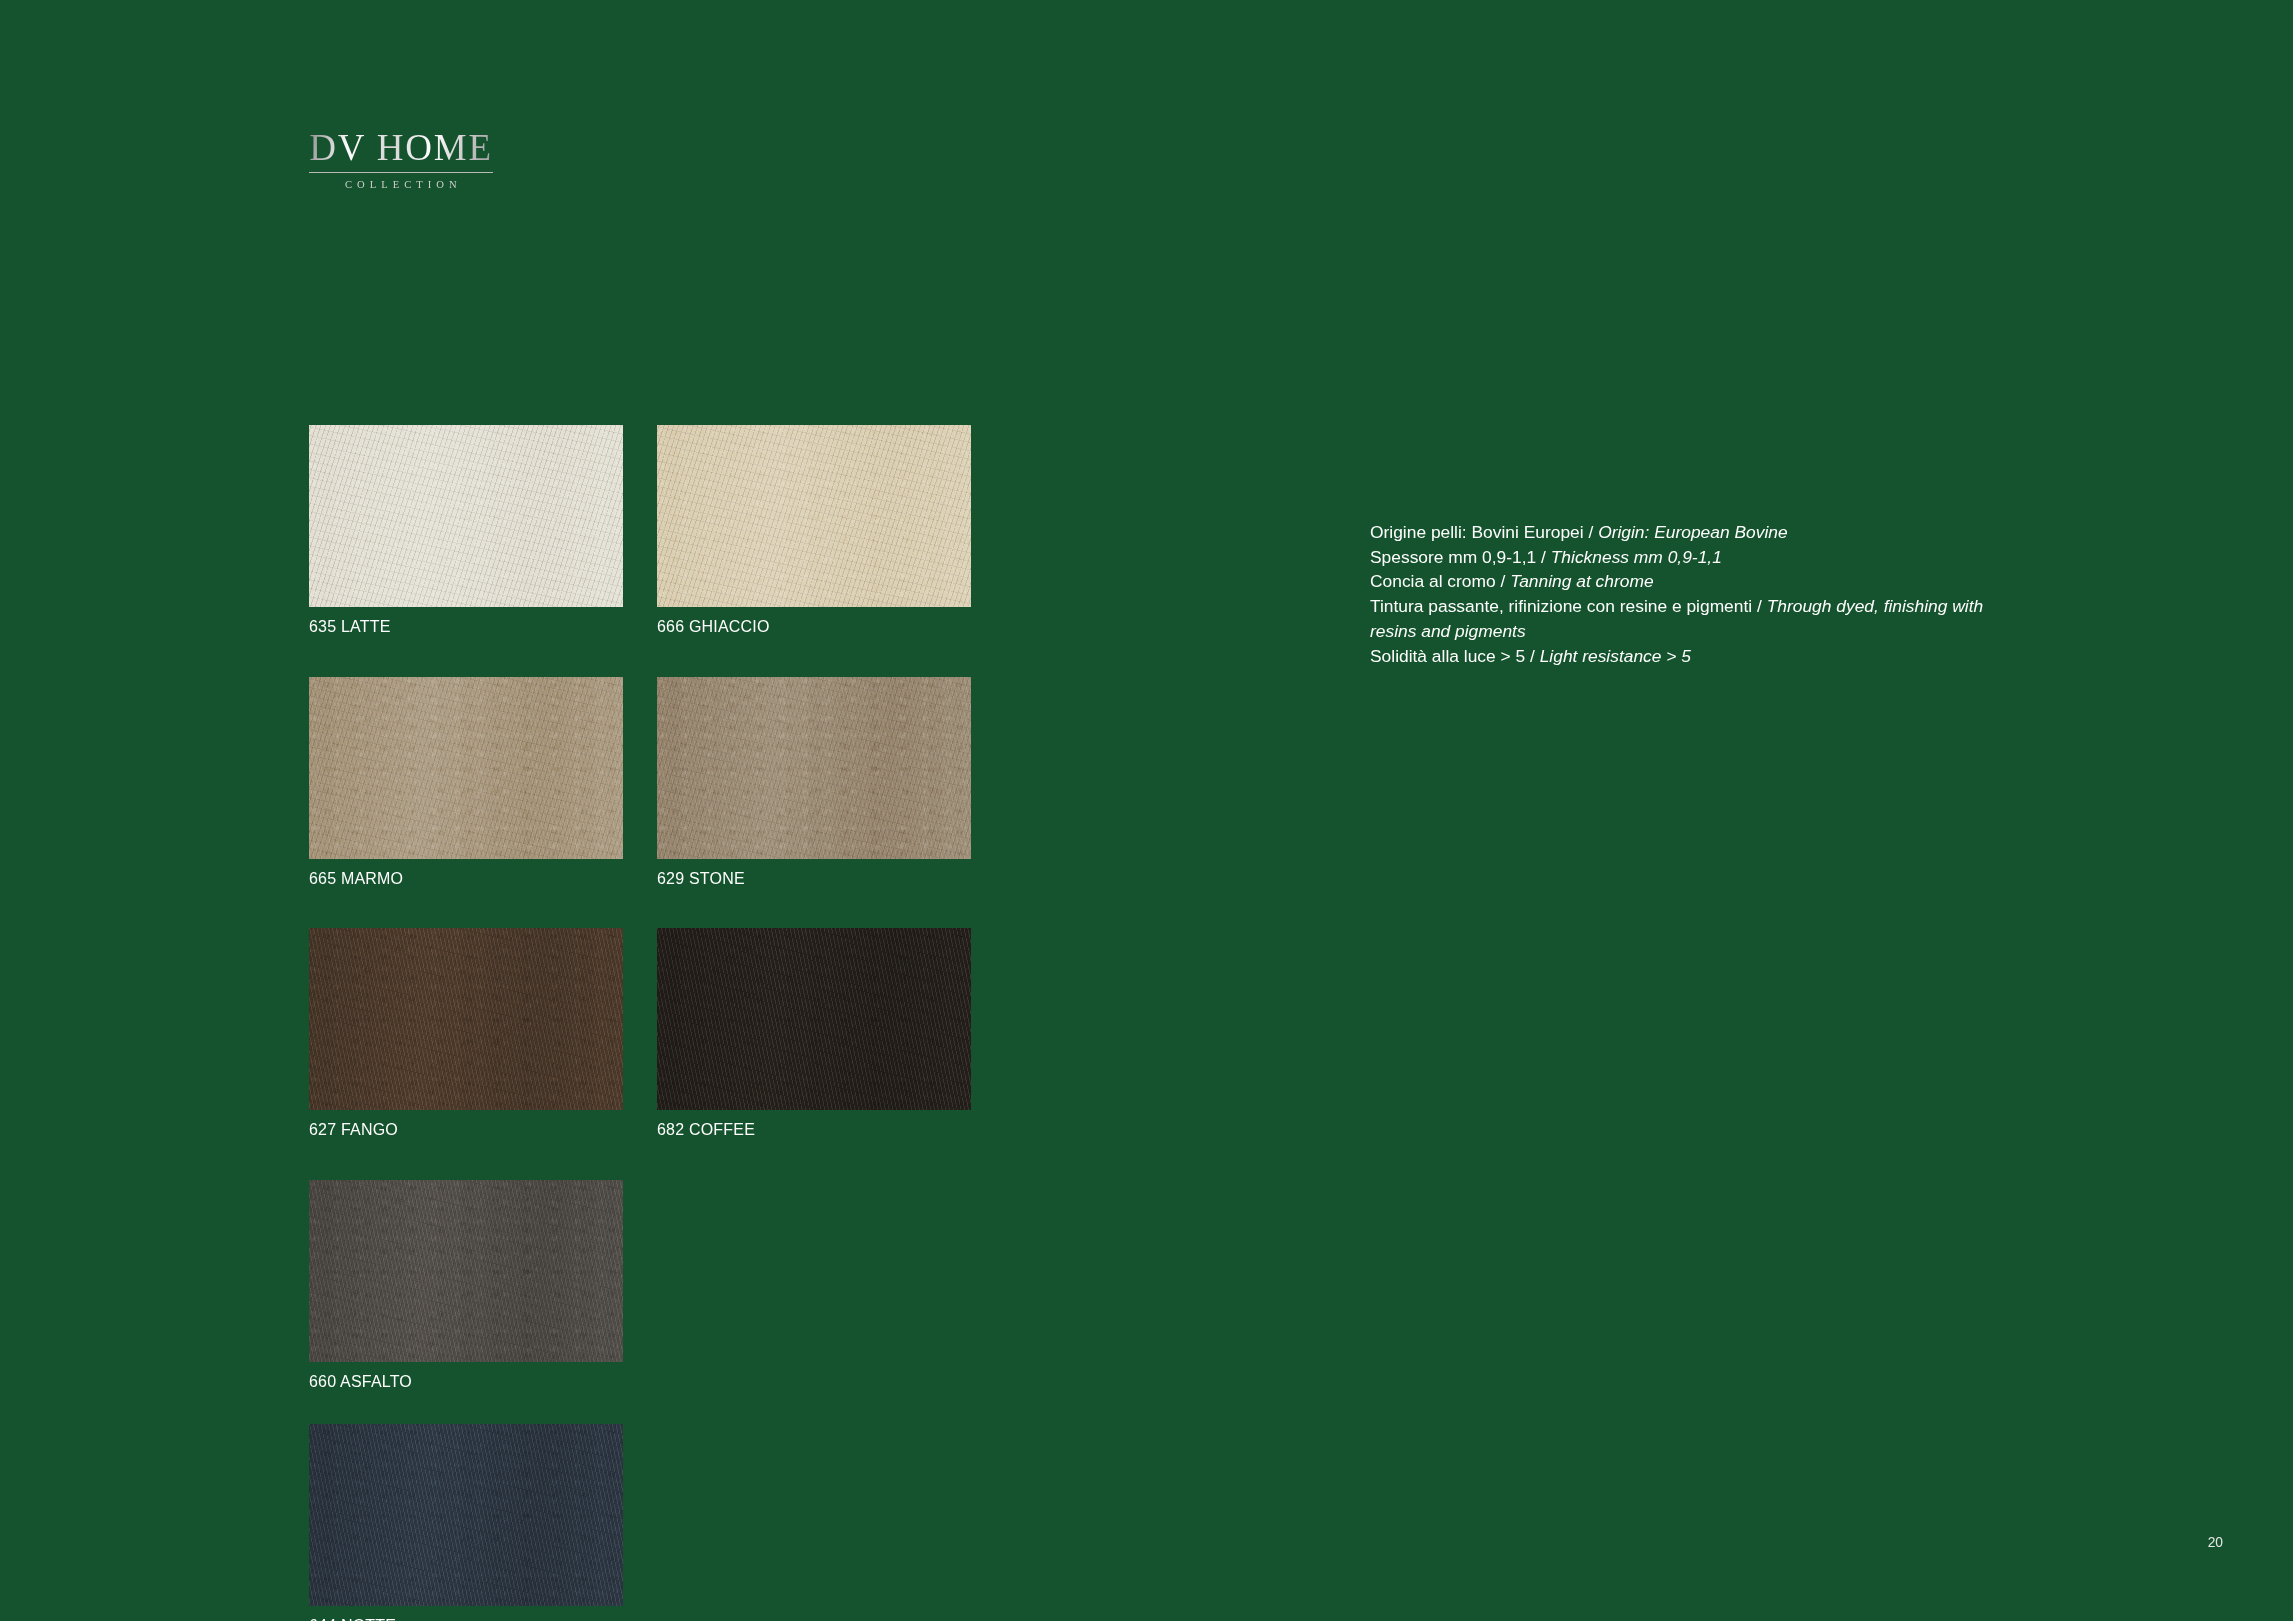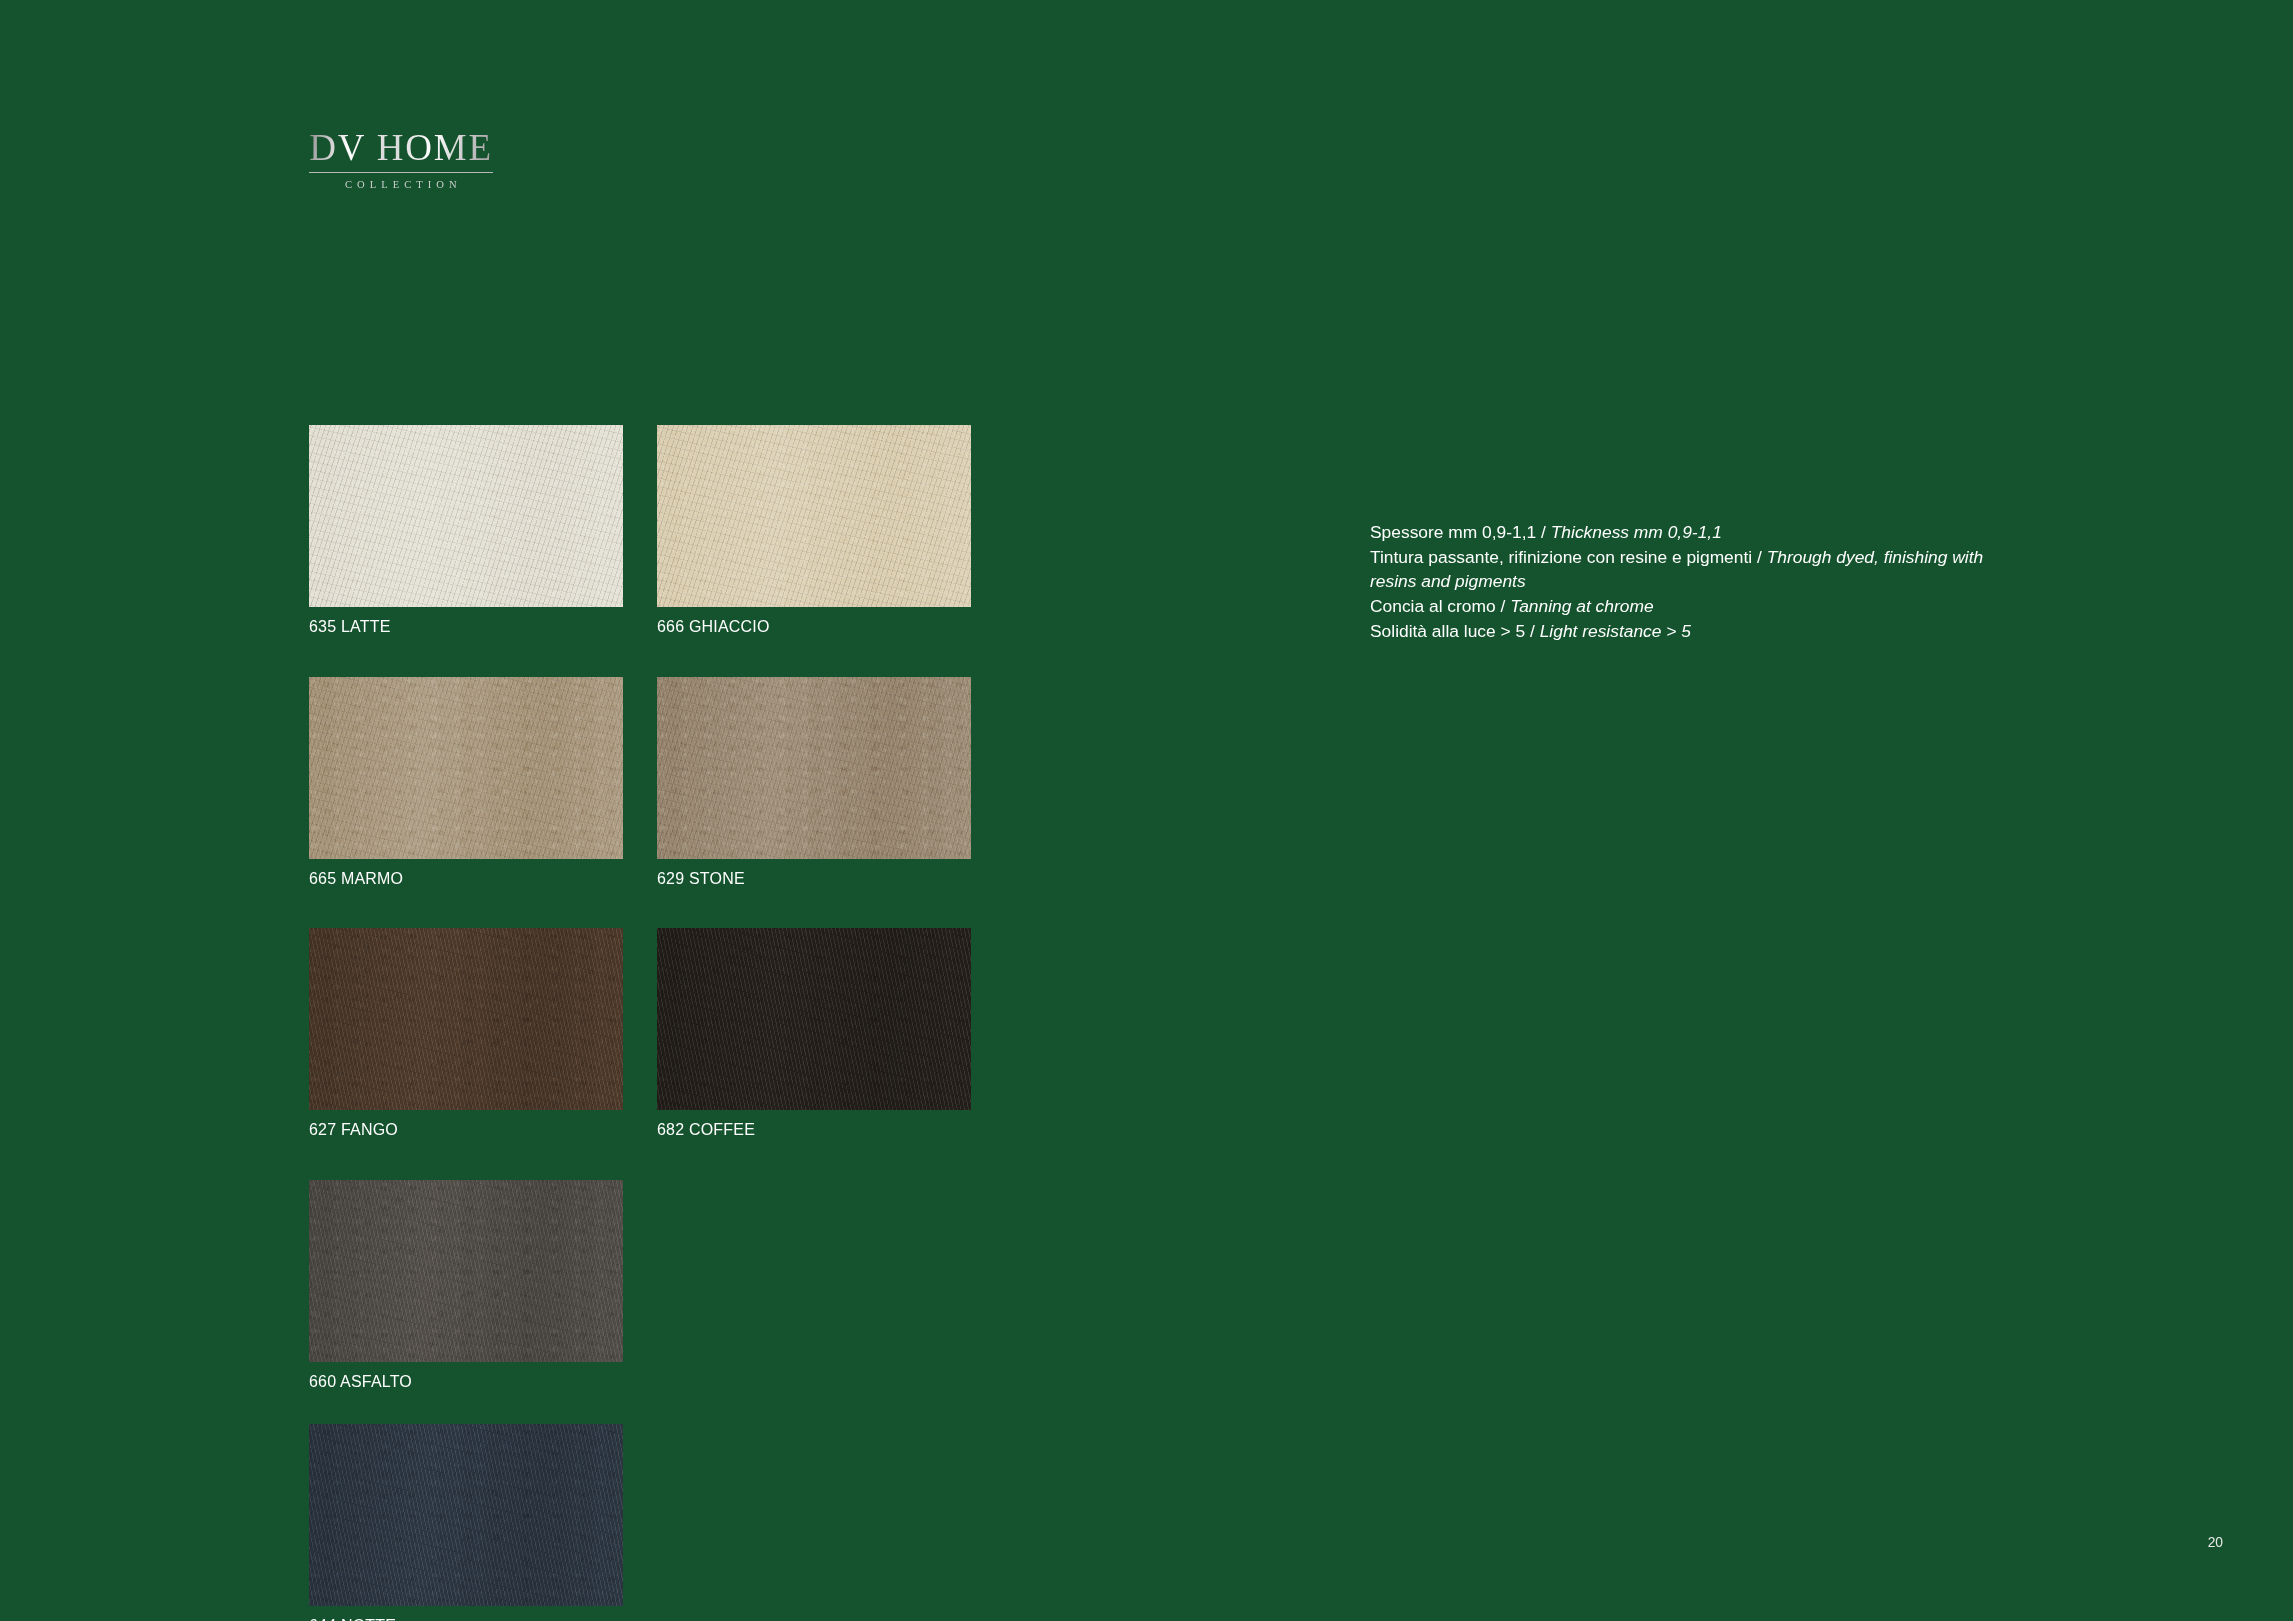--- a/index.html
+++ b/index.html
@@ -226,29 +226,32 @@
         <div class="swatch-label">644 NOTTE</div>
       </div>
     </div>
 
   </div>
 
   <div class="info">
 
     <div class="spec-block">
       <div class="spec-line">
+        <span>Origine pelli: Bovini Europei / </span><span class="en">Origin: European Bovine</span>
+      </div>
+      <div class="spec-line">
         <span>Spessore mm 0,9-1,1 / </span><span class="en">Thickness mm 0,9-1,1</span>
       </div>
       <div class="spec-line">
+        <span>Concia al cromo / </span><span class="en">Tanning at chrome</span>
+      </div>
+      <div class="spec-line">
         <span>Tintura passante, rifinizione con resine e pigmenti / </span><span class="en">Through dyed, finishing with resins and pigments</span>
       </div>
       <div class="spec-line">
-        <span>Concia al cromo / </span><span class="en">Tanning at chrome</span>
-      </div>
-      <div class="spec-line">
         <span>Solidità alla luce &gt; 5 / </span><span class="en">Light resistance &gt; 5</span>
       </div>
     </div>
   </div>
 
   <div class="page-number">20</div>
 
 </div>
 
 

